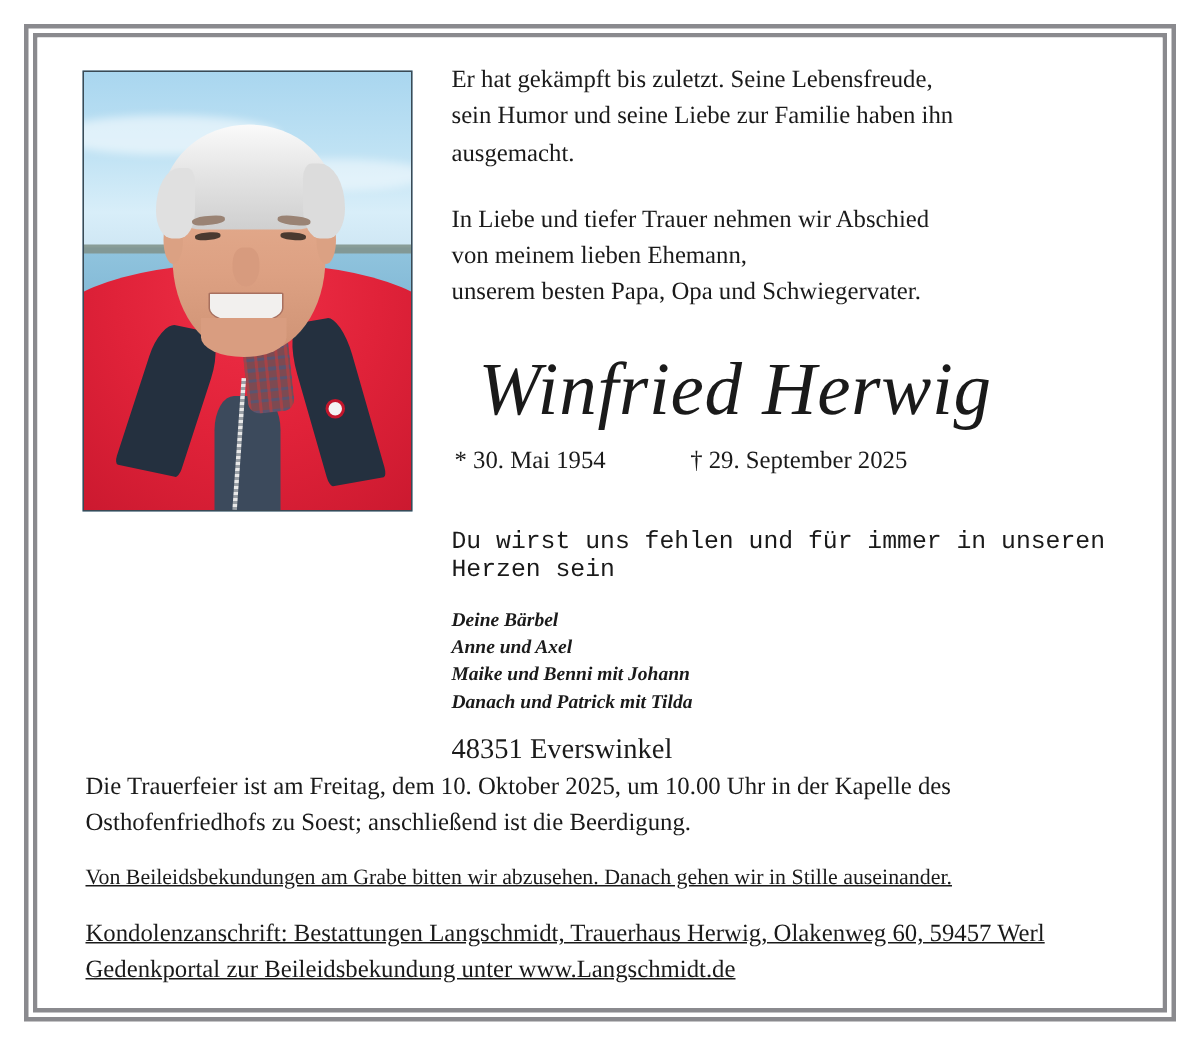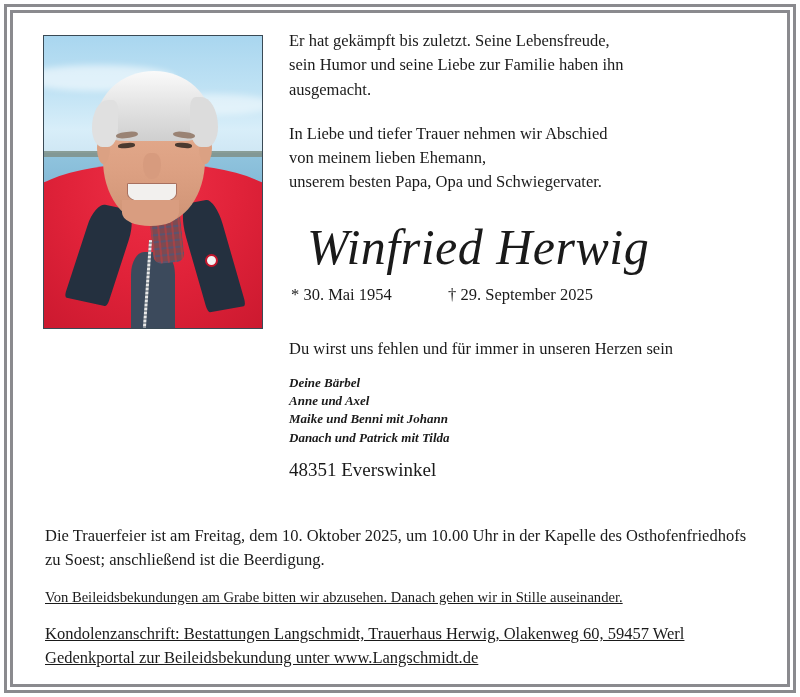--- a/index.html
+++ b/index.html
@@ -16,21 +16,21 @@
     overflow: hidden;
   }
 
   
   #notice {
     position: relative;
     box-sizing: border-box;
     width: 800px;
     height: 697px;
     background: #ffffff;
-    padding: 4px;
+    padding: 16px;
   }
   .frame-outer {
     box-sizing: border-box;
     width: 100%;
     height: 100%;
     border: 3px solid #8a8a8e;
     padding: 3px;
     background: #ffffff;
   }
   .frame-inner {
@@ -302,20 +302,21 @@
     white-space: nowrap;
   }
   .dates .gap {
     display: inline-block;
     width: 48px;
   }
 
   .farewell {
     font-size: 16.5px;
     margin: 34px 0 0 0;
+    font-family: Liberation Mono, monospace;
   }
 
   .family {
     margin: 15px 0 0 0;
     font-style: italic;
     font-weight: bold;
     font-size: 13px;
     line-height: 1.42;
   }
   .family div { white-space: nowrap; }

